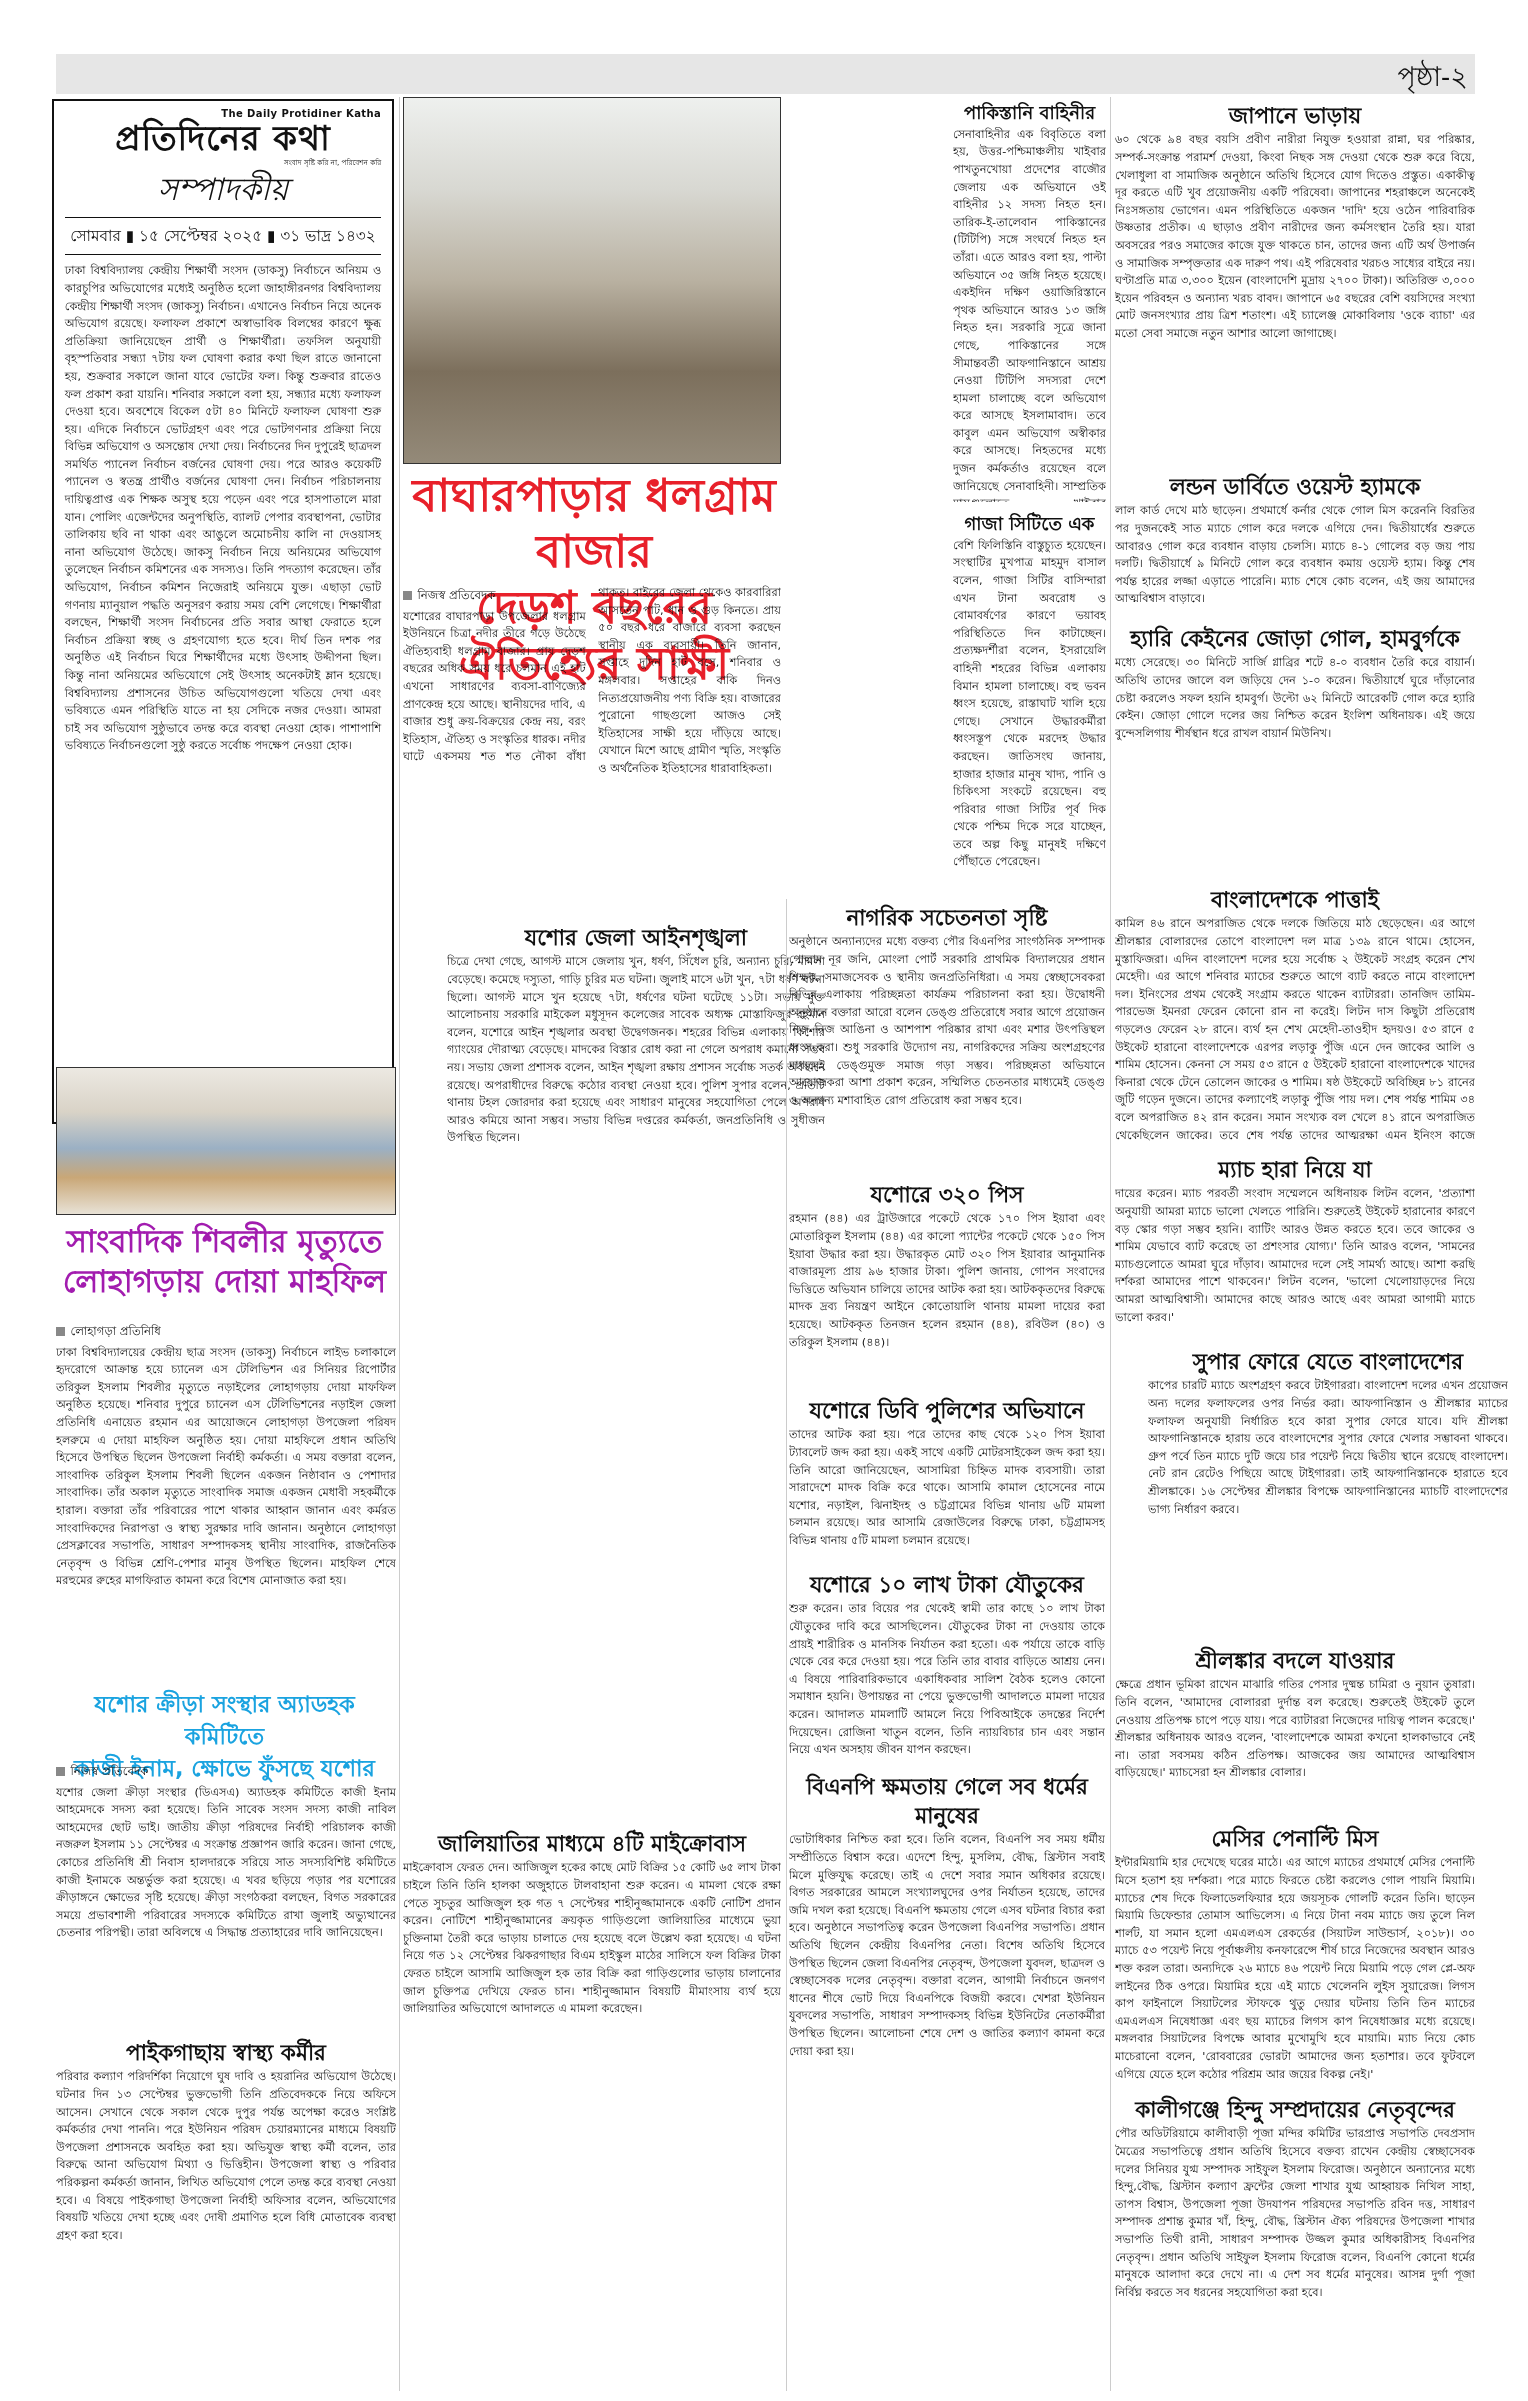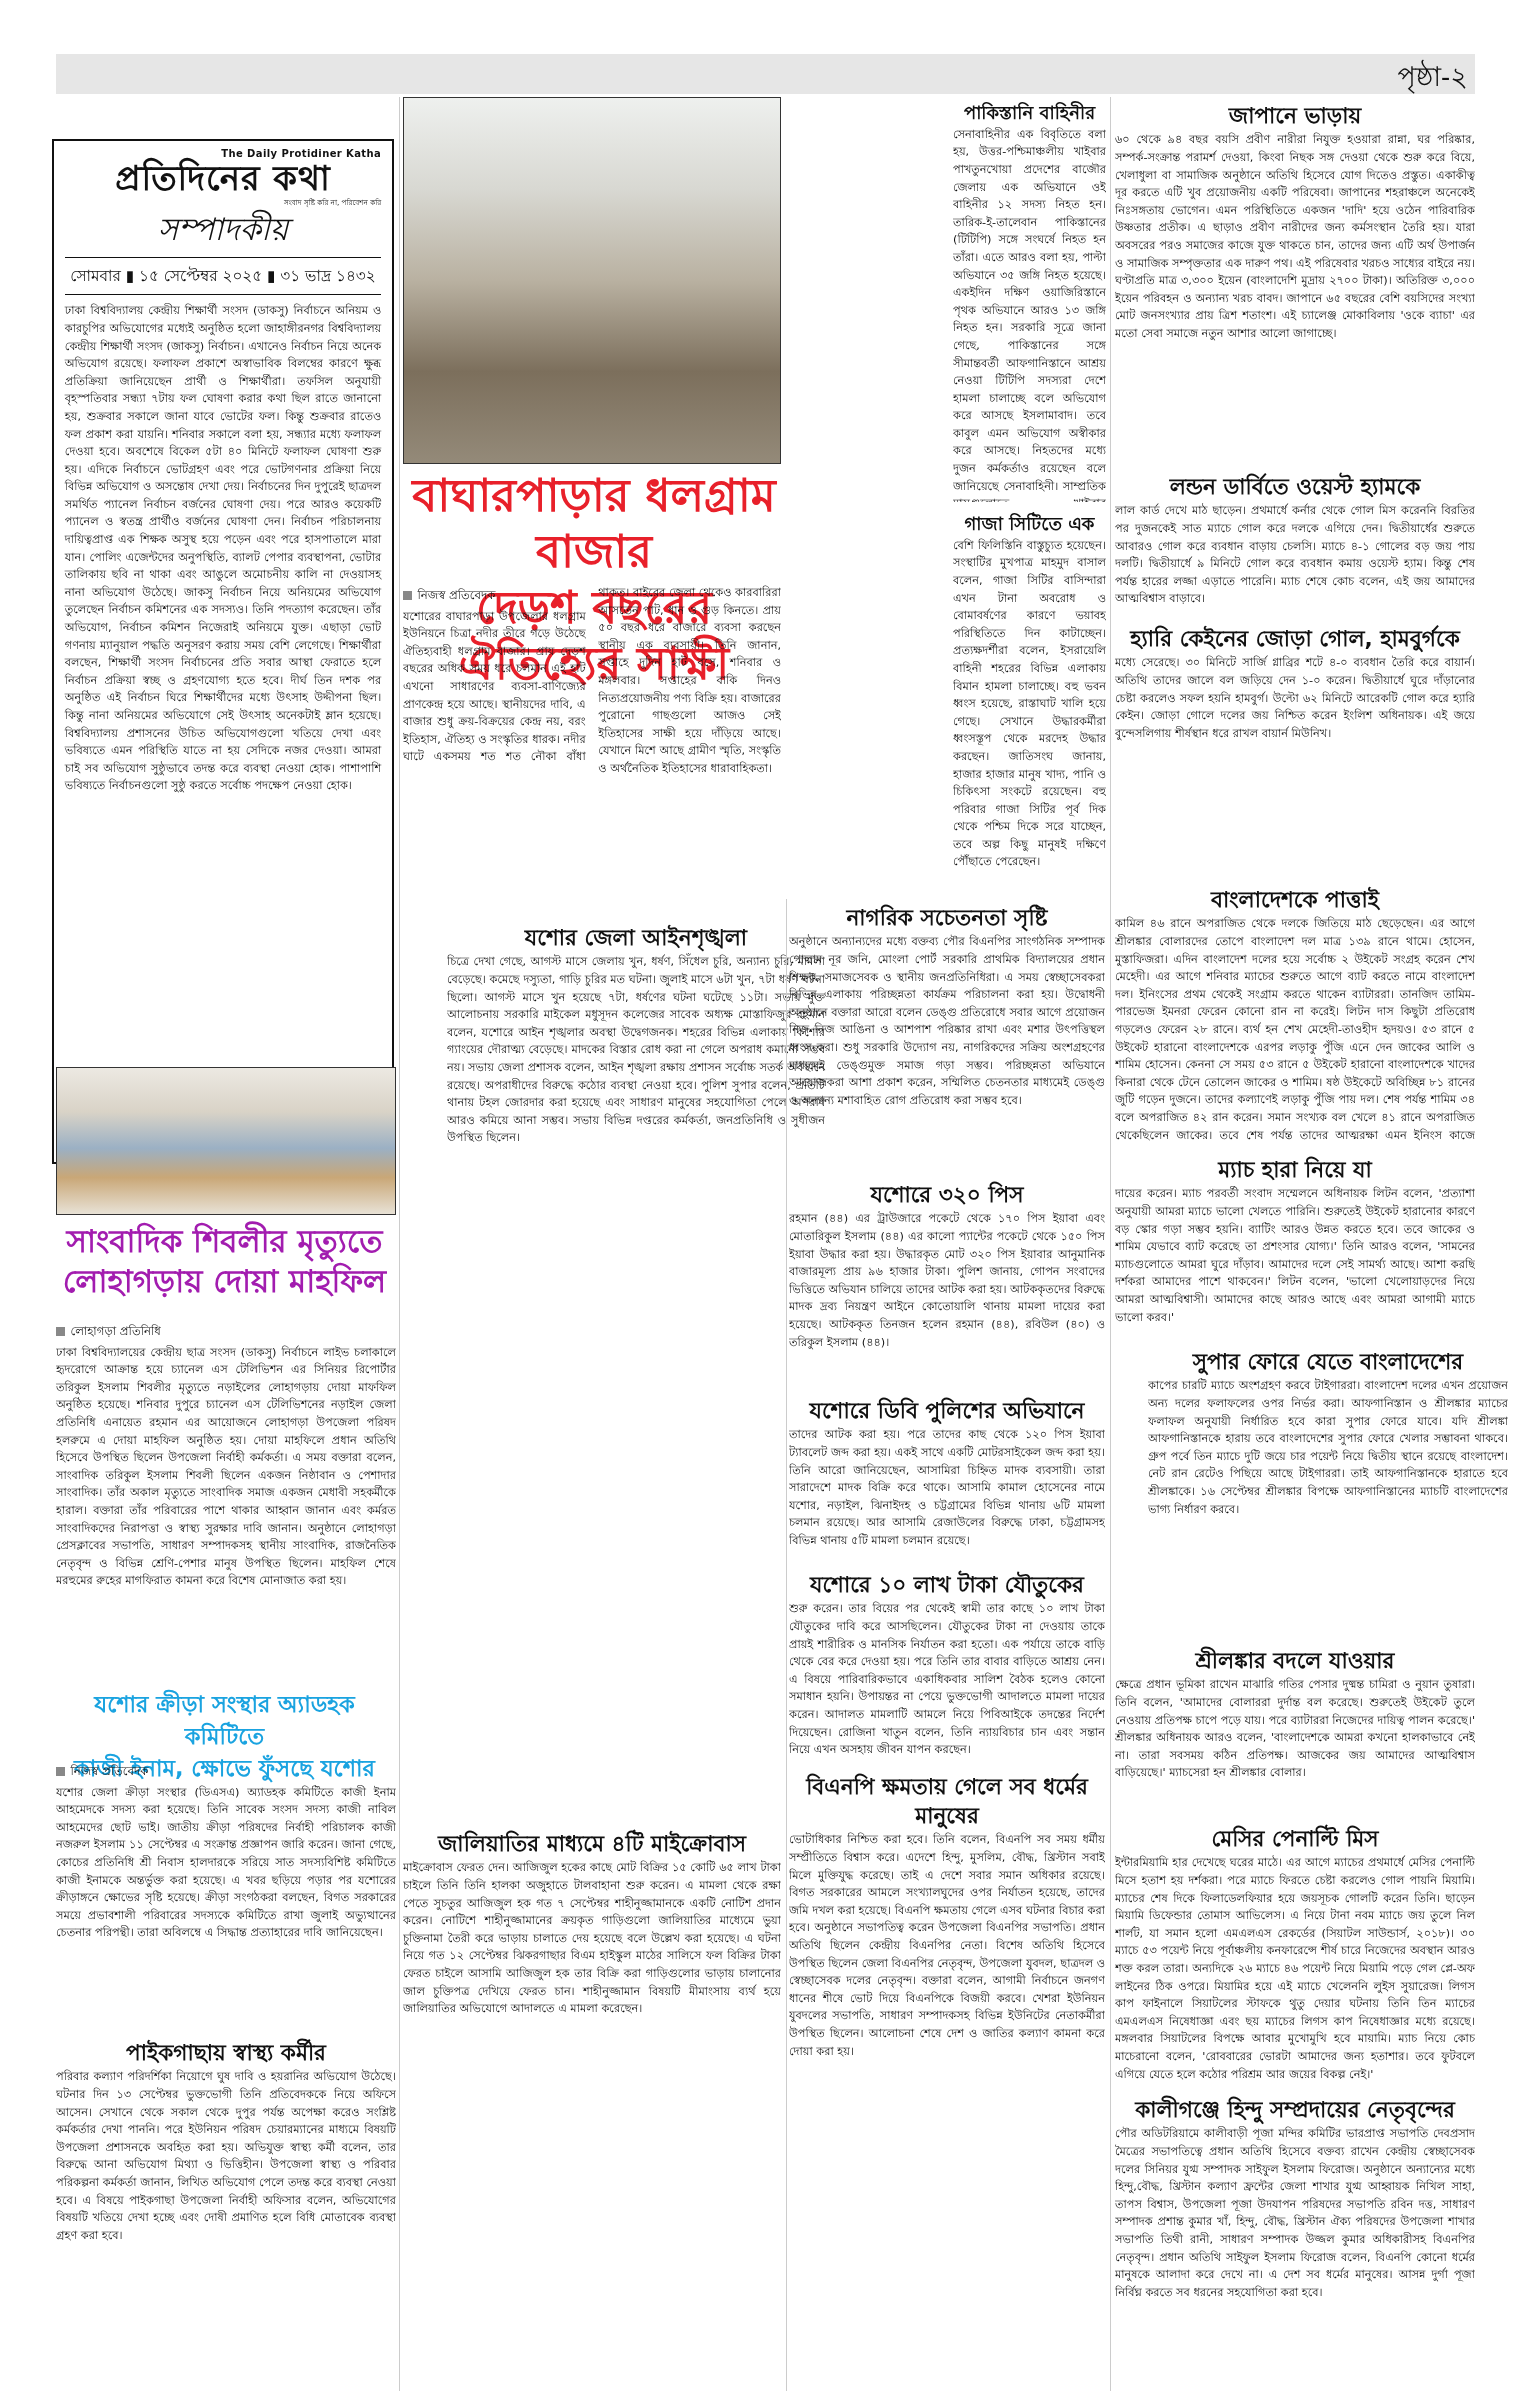--- a/index.html
+++ b/index.html
@@ -1,20 +1,20 @@
 <!DOCTYPE html>
 <html style="font-size:14.4px"><head>
 <meta charset="utf-8">
 <style>
   * { box-sizing: border-box; margin: 0; padding: 0; }
   body { width: 1528px; height: 2401px; background: #ffffff; font-family: "DejaVu Sans", sans-serif; color: #111; position: relative; overflow: hidden; }
   .topbar { position: absolute; left: 56px; top: 54px; width: 1419px; height: 40px; background: #e6e6e6; }
   .page-num { position: absolute; right: 7.2px; top: 1.8px; font-size: 27px; font-family: "DejaVu Serif", serif; }
   .col { position: absolute; overflow: hidden; }
-  .masthead-box { position: absolute; left: 52px; top: 99px; width: 342px; height: 1025px; border: 2.7px solid #111; padding: 7.2px 10.8px; overflow: hidden; margin-top: 40px; }
+  .masthead-box { position: absolute; left: 52px; top: 99px; width: 342px; height: 1025px; border: 2.7px solid #111; padding: 7.2px 10.8px; overflow: hidden; }
   .mh-en { font-size: 10px; font-weight: bold; text-align: right; letter-spacing: 0.4px; }
   .mh-title { font-family: "DejaVu Serif", serif; font-weight: bold; font-size: 34px; line-height: 38px; text-align: center; letter-spacing: 0.9px; }
   .mh-tag { font-size: 7.2px; text-align: right; }
   .mh-sub { font-family: "DejaVu Serif", serif; font-style: italic; font-size: 31px; text-align: center; line-height: 41px; }
   .mh-rule { border-top: 1.8px solid #111; margin: 7.2px 0 5.4px; }
   .mh-date { font-size: 15.3px; text-align: center; padding-bottom: 5.4px; }
   .mh-rule2 { border-top: 1.8px solid #111; margin-bottom: 7.2px; }
   .ed-head { font-size: 24px; font-weight: bold; text-align: center; line-height: 31px; margin-bottom: 3.6px; }
   .body-text { font-size: 11.3px; line-height: 17.6px; text-align: justify; }
   .photo { position: absolute; background: linear-gradient(160deg,#c9c2b6 0%,#a89d8a 40%,#8a7a64 70%,#b5ad9f 100%); border: 1.8px solid #333; }

